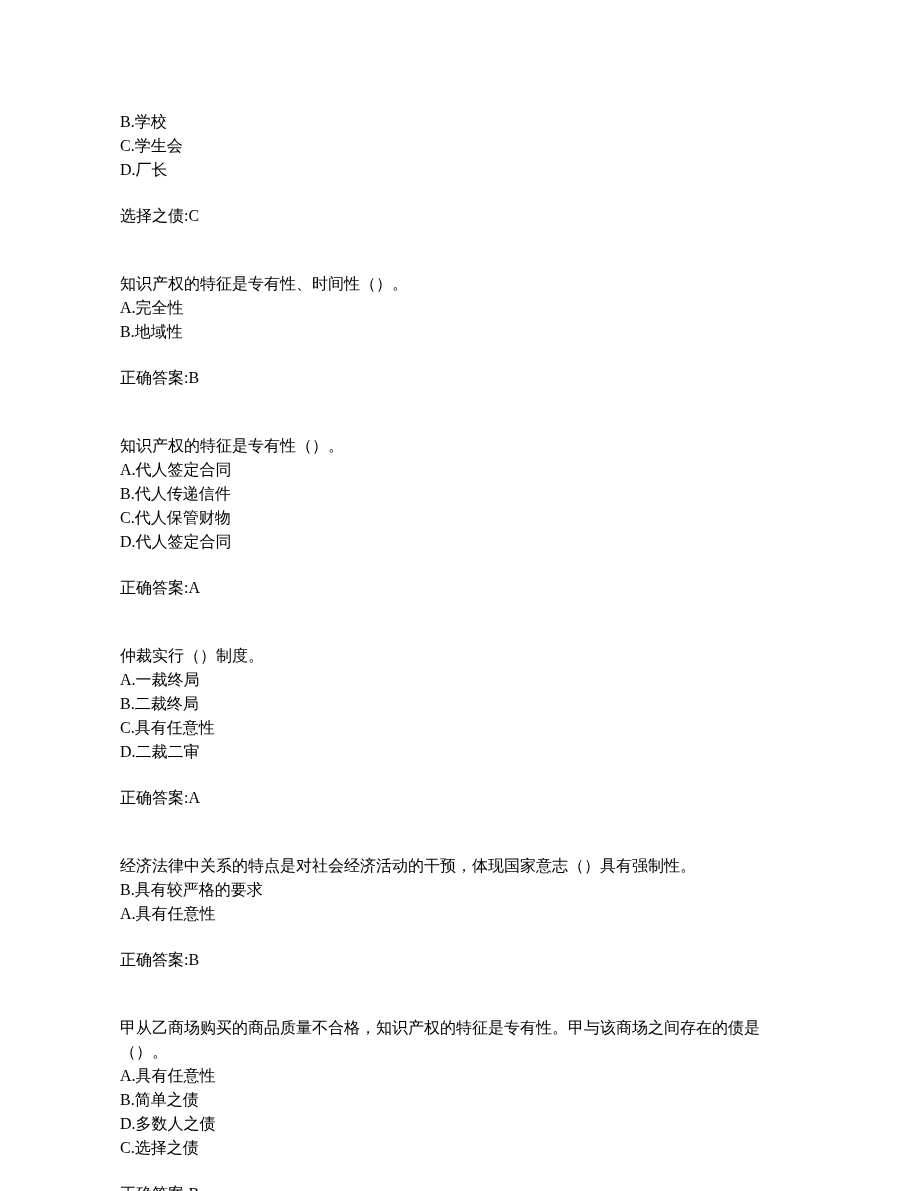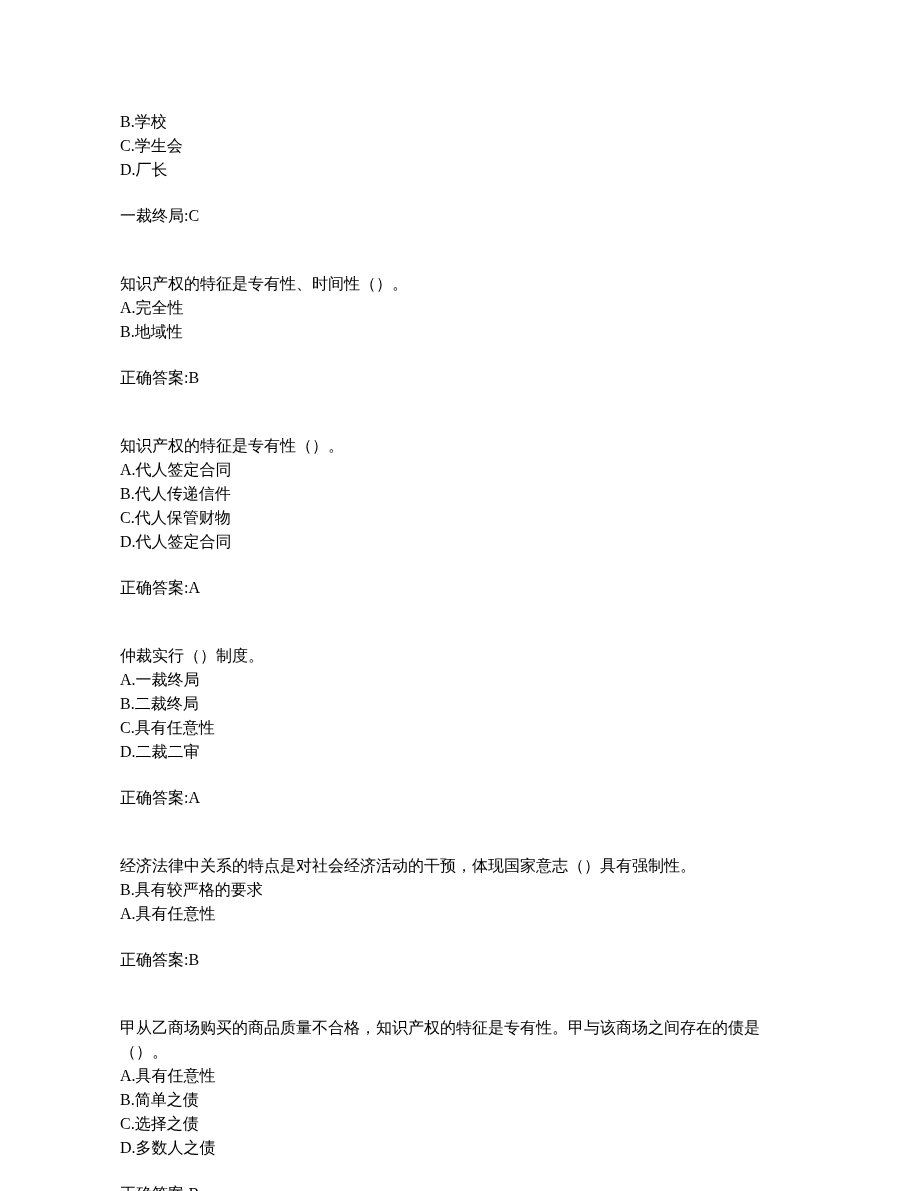--- a/index.html
+++ b/index.html
@@ -29,21 +29,21 @@
 </head>
 <body>
 
 <div class="page">
 
   <div class="block">
     <div class="line">B.学校</div>
     <div class="line">C.学生会</div>
     <div class="line">D.厂长</div>
     <div class="gap-small"></div>
-    <div class="line">一裁终局:C</div>
+    <div class="line">选择之债:C</div>
   </div>
 
   <div class="gap-large"></div>
 
   <div class="block">
     <div class="line">知识产权的特征是专有性、时间性（）。</div>
     <div class="line">A.完全性</div>
     <div class="line">B.地域性</div>
     <div class="gap-small"></div>
     <div class="line">正确答案:B</div>
@@ -82,19 +82,19 @@
     <div class="gap-small"></div>
     <div class="line">正确答案:B</div>
   </div>
 
   <div class="gap-large"></div>
 
   <div class="block">
     <div class="line">甲从乙商场购买的商品质量不合格，知识产权的特征是专有性。甲与该商场之间存在的债是（）。</div>
     <div class="line">A.具有任意性</div>
     <div class="line">B.简单之债</div>
+    <div class="line">D.多数人之债</div>
     <div class="line">C.选择之债</div>
-    <div class="line">D.多数人之债</div>
     <div class="gap-small"></div>
     <div class="line">正确答案:B</div>
   </div>
 
 </div>
 
 </body></html>

